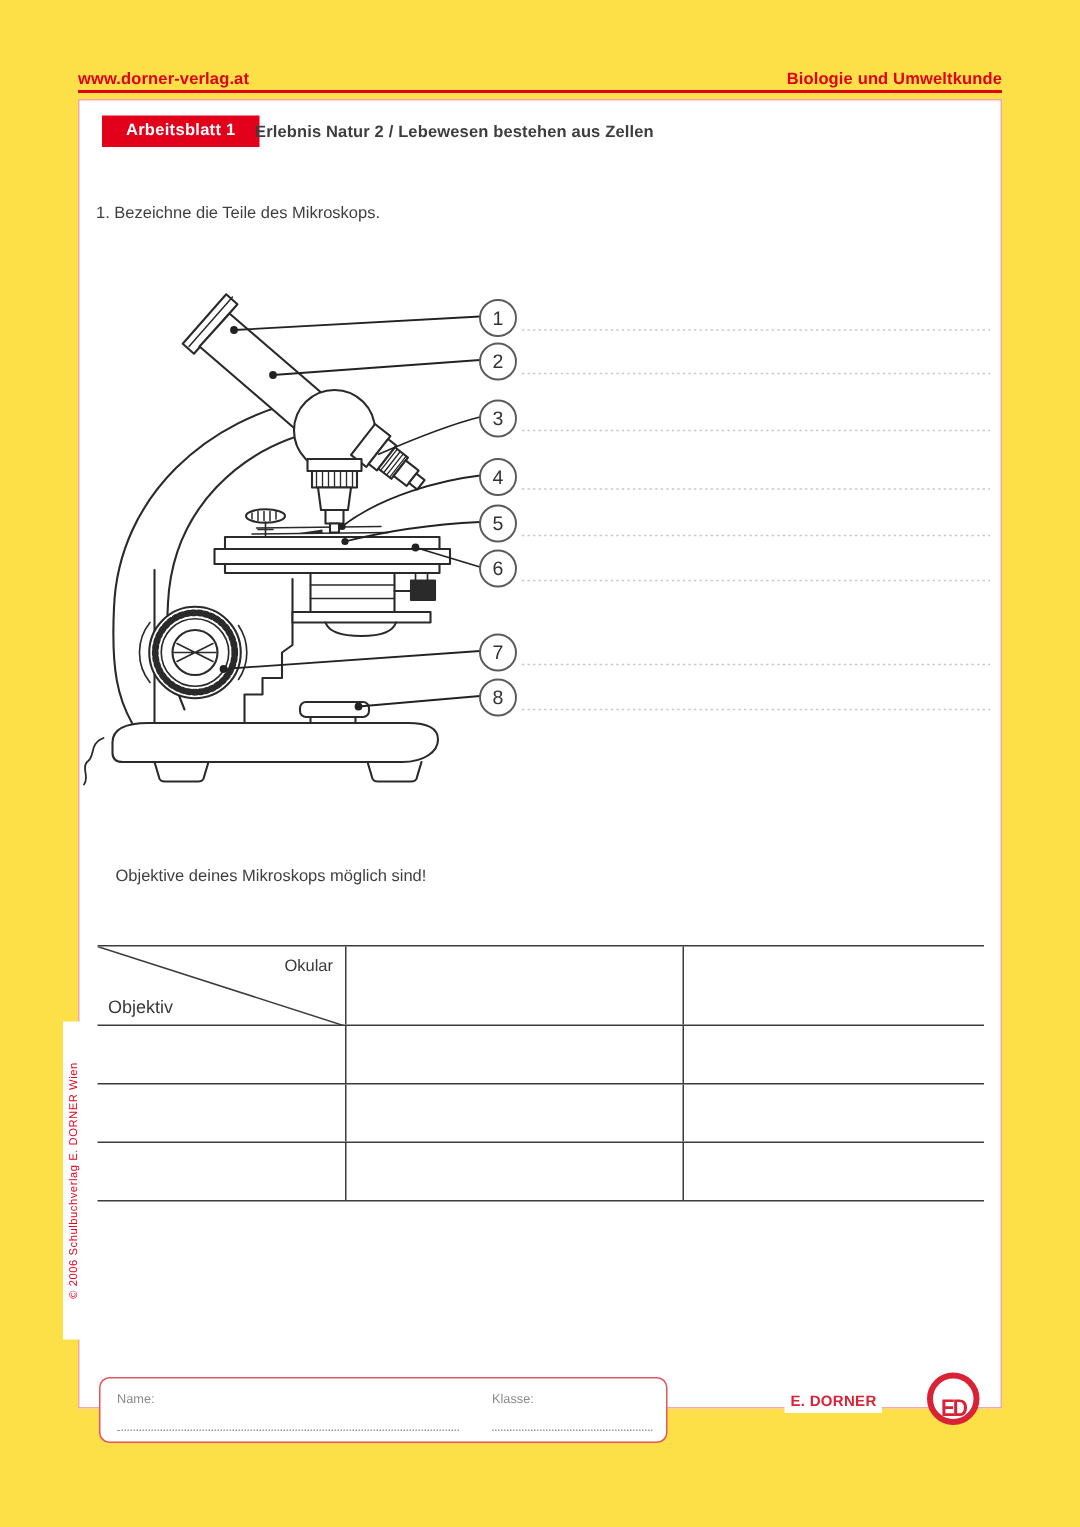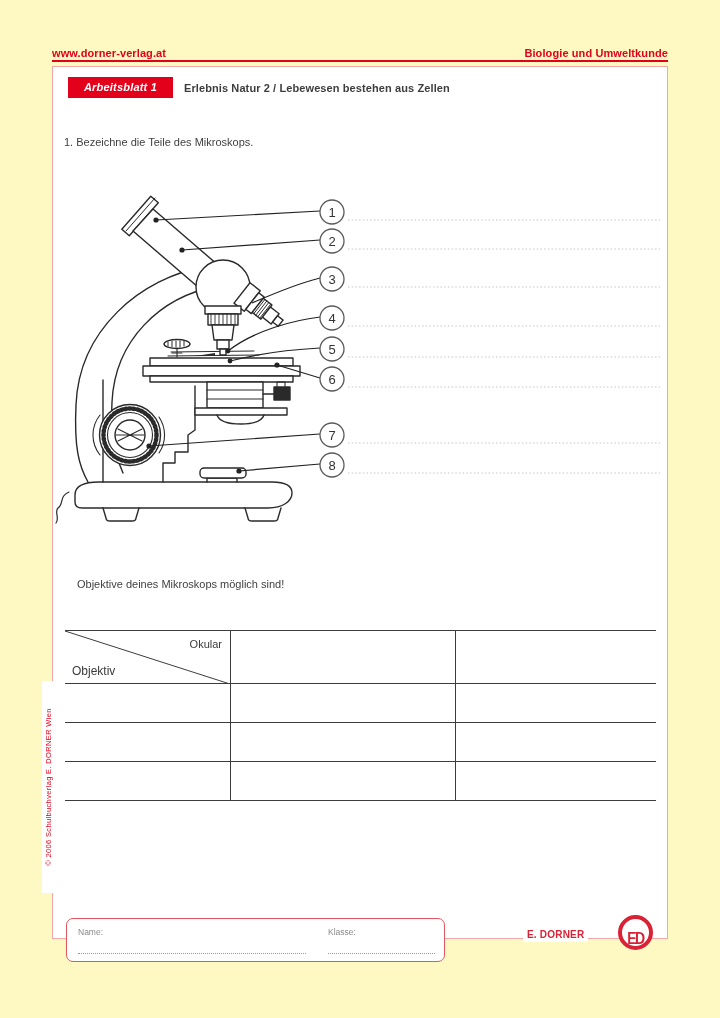--- a/index.html
+++ b/index.html
@@ -1,30 +1,30 @@
 <!DOCTYPE html>
 <html><head>
 <meta charset="utf-8">
 <style>
   * { margin:0; padding:0; box-sizing:border-box; }
   html,body { background:#ffffff; }
   body { font-family:"Liberation Sans", sans-serif; }
   #page {
-    position:relative; width:720px; height:1018px; background:#fef9c3;
+    position:relative; width:720px; height:1018px; background:#fde047;
     overflow:hidden; margin:0 auto;
   }
   
   .site-url { position:absolute; left:52px; top:47px; font-size:11px; font-weight:bold; color:#e2001a; letter-spacing:0.1px; }
   .subject  { position:absolute; right:52px; top:47px; font-size:11px; font-weight:bold; color:#e2001a; letter-spacing:0.1px; }
   .header-rule { position:absolute; left:52px; top:60px; width:616px; height:2px; background:#e2001a; }
   
   .sheet { position:absolute; left:52px; top:66px; width:616px; height:873px; border:1px solid #f2a8a8; background:#ffffff; }
   .badge { position:absolute; left:68px; top:77px; width:105px; height:21px; background:#e2001a; color:#ffffff;
-           font-size:11px; font-weight:bold; text-align:center; line-height:21px; letter-spacing:0.2px;font-style:italic; }
-  .series { position:absolute; left:184px; top:82px; font-size:11px; font-weight:bold; color:#3d3d3d; letter-spacing:0.1px; }
+           font-size:11px; font-weight:bold; text-align:center; line-height:21px; letter-spacing:0.2px; }
+  .series { position:absolute; left:170px; top:82px; font-size:11px; font-weight:bold; color:#3d3d3d; letter-spacing:0.1px; }
   .ws-title { position:absolute; left:64px; top:104px; font-size:16px; font-weight:bold; color:#303030; letter-spacing:0.2px; }
   .task1 { position:absolute; left:64px; top:136px; font-size:11px; color:#3f3f3f; }
   .task2 { position:absolute; left:64px; top:577px; width:608px; font-size:11px; color:#3f3f3f; line-height:14px; }
   .task2 .l2 { padding-left:13px; }
   
   .figure { position:absolute; left:55px; top:190px; width:610px; height:345px; }
   
   .vtable { position:absolute; left:65px; top:630px; width:591px; border-top:1px solid #3c3c3c; }
   .vrow { display:flex; border-bottom:1px solid #3c3c3c; }
   .vrow .c1 { width:165px; position:relative; }

